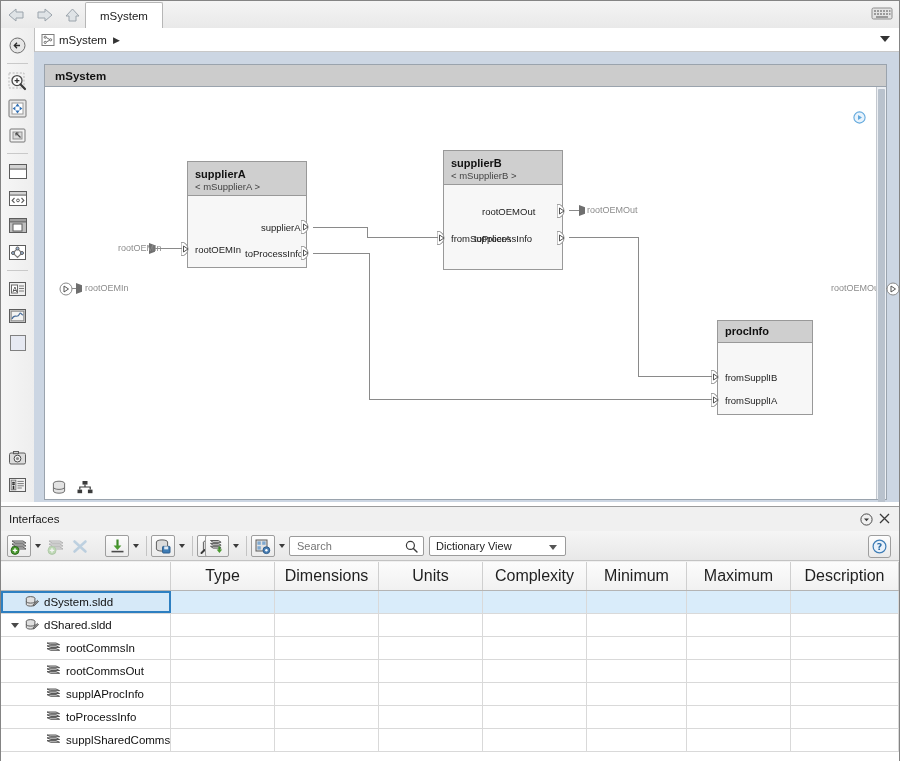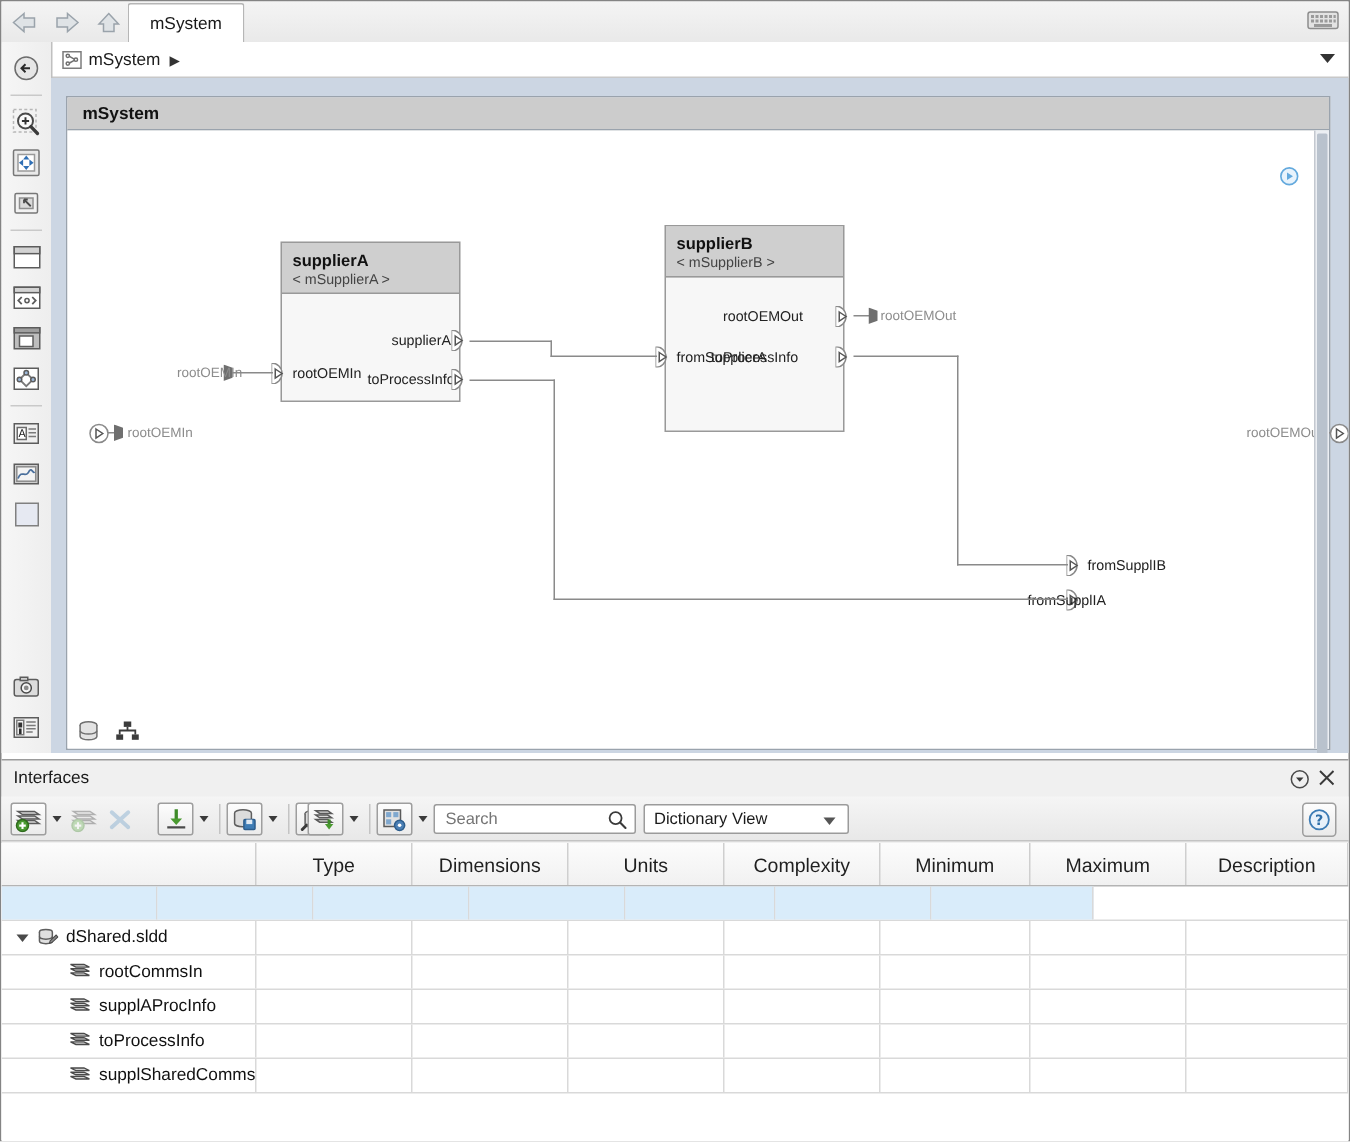--- a/index.html
+++ b/index.html
@@ -93,21 +93,21 @@
   .viewsel{position:absolute;left:428px;top:5px;width:137px;height:20px;background:#fff;border:1px solid #9b9b9b;
     border-radius:2px;box-sizing:border-box;display:flex;align-items:center;}
   .viewsel span{margin-left:6px;font-size:11px;color:#1a1a1a;}
   .viewsel i{position:absolute;right:8px;top:8px;width:0;height:0;border-left:4px solid transparent;border-right:4px solid transparent;border-top:5px solid #555;}
   .helpbtn{position:absolute;right:8px;top:4px;width:21px;height:21px;border:1px solid #9e9e9e;border-radius:3px;
     background:linear-gradient(#fdfdfd,#eaeaea);display:flex;align-items:center;justify-content:center;}
 
   
   .itable{position:absolute;left:0;top:55px;width:898px;height:199px;background:#fff;overflow:hidden;}
   .thead{display:flex;height:28px;background:linear-gradient(#fcfcfc,#f1f1f1);border-bottom:1px solid #b4b4b4;}
-  .th{display:flex;align-items:center;justify-content:center;font-size:13px;color:#1f1f1f;
+  .th{display:flex;align-items:center;justify-content:center;font-size:16px;color:#1f1f1f;
     border-right:1px solid #cfcfcf;box-sizing:border-box;height:28px;}
   .trow{display:flex;height:23px;border-bottom:1px solid #d9d9d9;box-sizing:border-box;}
   .trow.sel .td-first{background:#d6e9f8;}
   .trow.sel .td{background:#d9ecfa;}
   .td{border-right:1px solid #d9d9d9;box-sizing:border-box;height:22px;}
   .td-first{display:flex;align-items:center;box-sizing:border-box;height:22px;border-right:1px solid #d9d9d9;}
   .sel-outline{outline:2px solid #2d7fc1;outline-offset:-2px;}
   .twisty{width:11px;height:11px;margin-left:8px;display:flex;align-items:center;justify-content:center;flex:0 0 auto;}
   .twisty i{width:0;height:0;border-left:4.5px solid transparent;border-right:4.5px solid transparent;border-top:5px solid #4a4a4a;}
   .rowicon{width:15px;height:14px;margin-left:4px;flex:0 0 auto;}
@@ -383,21 +383,21 @@
             </svg>
           </div>
           <div class="portlbl" style="left:200px;top:161px;">toProcessInfo</div>
           <div class="ptri" style="left:256px;top:159px;">
             <svg width="13" height="14" viewBox="0 0 13 14">
               <path d="M0 0 A7 7 0 0 1 0 14 Z" fill="#fff" stroke="#8a8a8a"></path>
               <path d="M2.5 4 L7 7 L2.5 10 Z" fill="none" stroke="#555" stroke-width="1"></path>
             </svg>
           </div>
 
-          <div class="blk" style="left:398px;top:63px;width:120px;height:138px;">
+          <div class="blk" style="left:398px;top:63px;width:120px;height:120px;">
             <div class="hdr tall">
               <div class="nm">supplierB</div>
               <div class="stereo">&lt; mSupplierB &gt;</div>
             </div>
           </div>
           <div class="ptri" style="left:392px;top:144px;">
             <svg width="13" height="14" viewBox="0 0 13 14">
               <path d="M0 0 A7 7 0 0 1 0 14 Z" fill="#fff" stroke="#8a8a8a"></path>
               <path d="M2.5 4 L7 7 L2.5 10 Z" fill="none" stroke="#555" stroke-width="1"></path>
             </svg>
@@ -423,34 +423,39 @@
           <div class="wire wh" style="left:322px;top:150px;width:71px;"></div>
 
           <div class="wire wh" style="left:524px;top:123px;width:13px;"></div>
           <div class="ptri" style="left:534px;top:118px;">
             <svg width="9" height="11" viewBox="0 0 9 11">
                 <path d="M0 0 L6 2.2 L6 8.8 L0 11 Z" fill="#6f6f6f"></path>
               </svg>
           </div>
           <div class="extlbl" style="left:542px;top:118px;">rootOEMOut</div>
 
+          <div class="blk" style="left:672px;top:233px;width:96px;height:95px;">
+            <div class="hdr">
+              <div class="nm">procInfo</div>
+            </div>
+          </div>
           <div class="ptri" style="left:666px;top:283px;">
             <svg width="13" height="14" viewBox="0 0 13 14">
               <path d="M0 0 A7 7 0 0 1 0 14 Z" fill="#fff" stroke="#8a8a8a"></path>
               <path d="M2.5 4 L7 7 L2.5 10 Z" fill="none" stroke="#555" stroke-width="1"></path>
             </svg>
           </div>
           <div class="portlbl" style="left:680px;top:285px;text-align:right;">fromSupplIB</div>
           <div class="ptri" style="left:666px;top:306px;">
             <svg width="13" height="14" viewBox="0 0 13 14">
               <path d="M0 0 A7 7 0 0 1 0 14 Z" fill="#fff" stroke="#8a8a8a"></path>
               <path d="M2.5 4 L7 7 L2.5 10 Z" fill="none" stroke="#555" stroke-width="1"></path>
             </svg>
           </div>
-          <div class="portlbl" style="left:640px;top:308px;">fromSupplIA</div>
+          <div class="portlbl" style="left:680px;top:308px;">fromSupplIA</div>
 
           <div class="wire wh" style="left:524px;top:150px;width:70px;"></div>
           <div class="wire wv" style="left:593px;top:150px;height:140px;"></div>
           <div class="wire wh" style="left:593px;top:289px;width:74px;"></div>
 
           <div class="wire wh" style="left:268px;top:166px;width:57px;"></div>
           <div class="wire wv" style="left:324px;top:166px;height:147px;"></div>
           <div class="wire wh" style="left:324px;top:312px;width:343px;"></div>
 
         </div>
@@ -624,20 +629,30 @@
         <div class="th" style="width:104px;">Type</div>
         <div class="th" style="width:104px;">Dimensions</div>
         <div class="th" style="width:104px;">Units</div>
         <div class="th" style="width:104px;">Complexity</div>
         <div class="th" style="width:100px;">Minimum</div>
         <div class="th" style="width:104px;">Maximum</div>
         <div class="th" style="width:108px;">Description</div>
       </div>
       <div id="table-body">
           <div class="trow sel">
+            <div class="td-first sel-outline" style="width: 170px;">
+              <div class="twisty"></div>
+              <div class="rowicon"><svg width="15" height="14" viewBox="0 0 15 14">
+                  <ellipse cx="6.6" cy="3.3" rx="4.3" ry="1.7" fill="#e0e0e0" stroke="#5e5e5e"></ellipse>
+                  <path d="M2.3 3.3 V9.4 c0 1 1.9 1.7 4.3 1.7 s4.3 -0.7 4.3 -1.7 V3.3" fill="#e0e0e0" stroke="#5e5e5e"></path>
+                  <path d="M2.3 6.4 c0 1 1.9 1.7 4.3 1.7 s4.3 -0.7 4.3 -1.7" fill="none" stroke="#5e5e5e"></path>
+                  <path d="M9.4 9.2 L13.4 5.4 L14.6 6.6 L10.6 10.4 L9 10.8 Z" fill="#8a8a8a" stroke="#4a4a4a" stroke-width=".7"></path>
+                </svg></div>
+              <div class="rowlbl">dSystem.sldd</div>
+            </div>
             <div class="td" style="width: 104px;"></div>
             <div class="td" style="width: 104px;"></div>
             <div class="td" style="width: 104px;"></div>
             <div class="td" style="width: 104px;"></div>
             <div class="td" style="width: 100px;"></div>
             <div class="td" style="width: 104px;"></div>
             <div class="td" style="width: 108px;"></div>
           </div>
           <div class="trow">
             <div class="td-first" style="width: 170px;">
@@ -685,20 +700,41 @@
             <div class="td-first" style="width: 170px;">
               <div class="twisty"></div>
               <div style="width: 22px; flex: 0 0 auto;"></div>
               <div class="rowicon"><svg width="15" height="12" viewBox="0 0 15 12">
                   <g stroke="#4a4a4a" fill="#d3d3d3" stroke-width=".9">
                     <path d="M1 2 h9 l3.6 1.7 h-9 z"></path>
                     <path d="M1 4.8 h9 l3.6 1.7 h-9 z"></path>
                     <path d="M1 7.6 h9 l3.6 1.7 h-9 z"></path>
                   </g>
                 </svg></div>
+              <div class="rowlbl">rootCommsOut</div>
+            </div>
+            <div class="td" style="width: 104px;"></div>
+            <div class="td" style="width: 104px;"></div>
+            <div class="td" style="width: 104px;"></div>
+            <div class="td" style="width: 104px;"></div>
+            <div class="td" style="width: 100px;"></div>
+            <div class="td" style="width: 104px;"></div>
+            <div class="td" style="width: 108px;"></div>
+          </div>
+          <div class="trow">
+            <div class="td-first" style="width: 170px;">
+              <div class="twisty"></div>
+              <div style="width: 22px; flex: 0 0 auto;"></div>
+              <div class="rowicon"><svg width="15" height="12" viewBox="0 0 15 12">
+                  <g stroke="#4a4a4a" fill="#d3d3d3" stroke-width=".9">
+                    <path d="M1 2 h9 l3.6 1.7 h-9 z"></path>
+                    <path d="M1 4.8 h9 l3.6 1.7 h-9 z"></path>
+                    <path d="M1 7.6 h9 l3.6 1.7 h-9 z"></path>
+                  </g>
+                </svg></div>
               <div class="rowlbl">supplAProcInfo</div>
             </div>
             <div class="td" style="width: 104px;"></div>
             <div class="td" style="width: 104px;"></div>
             <div class="td" style="width: 104px;"></div>
             <div class="td" style="width: 104px;"></div>
             <div class="td" style="width: 100px;"></div>
             <div class="td" style="width: 104px;"></div>
             <div class="td" style="width: 108px;"></div>
           </div>

